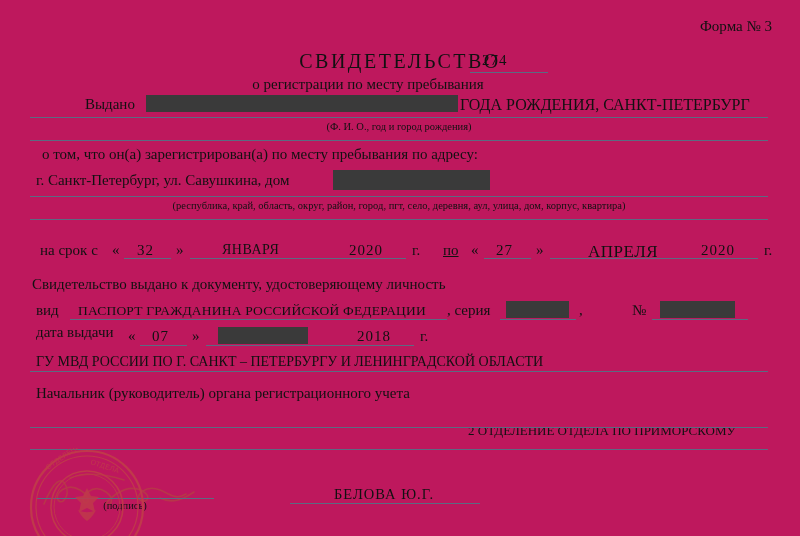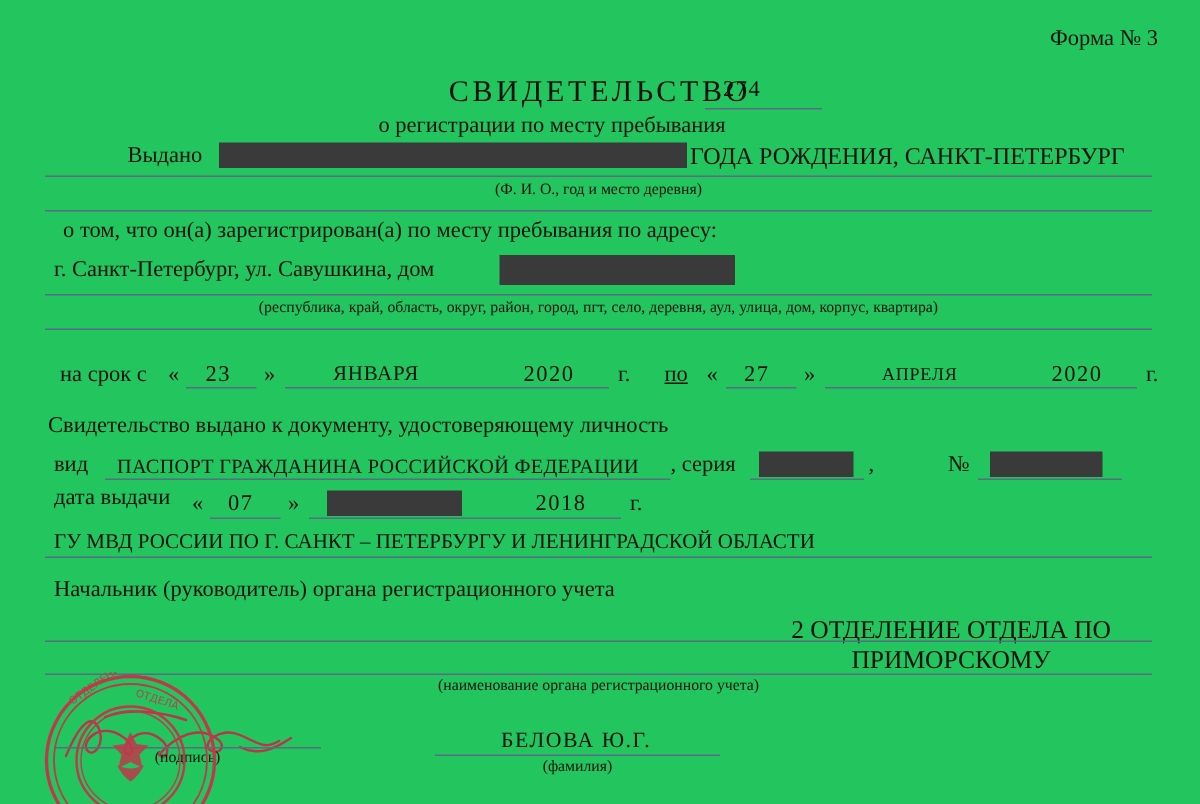--- a/index.html
+++ b/index.html
@@ -8,21 +8,21 @@
     background: #ffffff;
   }
   body {
     font-family: "Liberation Serif", serif;
     color: #111111;
   }
   #page {
     position: relative;
     width: 800px;
     height: 536px;
-    background: #22c55e;
+    background: #be185d;
     overflow: hidden;
   }
 
   .abs { position: absolute; }
 
   .form-no {
     top: 18px;
     right: 28px;
     font-size: 15px;
     font-family: "Liberation Serif", serif;
@@ -115,51 +115,51 @@
   <div class="abs title-sub">о регистрации по месту пребывания</div>
 
   <div class="abs cert-number">274</div>
   <div class="abs cert-number-line"></div>
 
   <div class="abs label-vydano">Выдано</div>
   <div class="abs redact" style="top:95px; left:146px; width:312px; height:17px;"></div>
   <div class="abs body-text" style="top:96px; left:460px; font-size:16px;">ГОДА РОЖДЕНИЯ, САНКТ-ПЕТЕРБУРГ</div>
   <div class="abs line" style="top:117px; left:30px; width:738px;"></div>
 
-  <div class="abs caption" style="top:121px; left:30px; width:738px;">(Ф. И. О., год и место деревня)</div>
+  <div class="abs caption" style="top:121px; left:30px; width:738px;">(Ф. И. О., год и город рождения)</div>
 
   <div class="abs line" style="top:140px; left:30px; width:738px;"></div>
 
   <div class="abs body-text" style="top:146px; left:42px;">о том, что он(а) зарегистрирован(а) по месту пребывания по адресу:</div>
 
   <div class="abs body-text" style="top:172px; left:36px;">г. Санкт-Петербург, ул. Савушкина, дом</div>
   <div class="abs redact" style="top:170px; left:333px; width:157px; height:20px;"></div>
   <div class="abs line" style="top:196px; left:30px; width:738px;"></div>
 
   <div class="abs caption" style="top:200px; left:30px; width:738px;">(республика, край, область, округ, район, город, пгт, село, деревня, аул, улица, дом, корпус, квартира)</div>
 
   <div class="abs line" style="top:219px; left:30px; width:738px;"></div>
 
   <div class="abs body-text" style="top:242px; left:40px;">на срок с</div>
   <div class="abs body-text" style="top:242px; left:112px;">«</div>
-  <div class="abs body-text" style="top:242px; left:137px; letter-spacing:1px; font-weight:normal;">23</div>
+  <div class="abs body-text" style="top:242px; left:137px; letter-spacing:1px; font-weight:normal;">32</div>
   <div class="abs line" style="top:258px; left:124px; width:47px;"></div>
   <div class="abs body-text" style="top:242px; left:176px;">»</div>
   <div class="abs body-text" style="top:242px; left:222px; font-size:14px; letter-spacing:0.5px;">ЯНВАРЯ</div>
   <div class="abs line" style="top:258px; left:190px; width:150px;"></div>
   <div class="abs body-text" style="top:242px; left:349px; letter-spacing:1px;">2020</div>
   <div class="abs line" style="top:258px; left:340px; width:66px;"></div>
   <div class="abs body-text" style="top:242px; left:412px;">г.</div>
 
   <div class="abs body-text" style="top:242px; left:443px;text-decoration:underline;">по</div>
   <div class="abs body-text" style="top:242px; left:471px;">«</div>
   <div class="abs body-text" style="top:242px; left:496px; letter-spacing:1px;">27</div>
   <div class="abs line" style="top:258px; left:484px; width:47px;"></div>
   <div class="abs body-text" style="top:242px; left:536px;">»</div>
-  <div class="abs body-text" style="top:242px; left:588px; font-size:12px; letter-spacing:0.5px;">АПРЕЛЯ</div>
+  <div class="abs body-text" style="top:242px; left:588px; font-size:17px; letter-spacing:0.5px;">АПРЕЛЯ</div>
   <div class="abs line" style="top:258px; left:550px; width:142px;"></div>
   <div class="abs body-text" style="top:242px; left:701px; letter-spacing:1px;">2020</div>
   <div class="abs line" style="top:258px; left:692px; width:66px;"></div>
   <div class="abs body-text" style="top:242px; left:764px;">г.</div>
 
   <div class="abs body-text" style="top:276px; left:32px;">Свидетельство выдано к документу, удостоверяющему личность</div>
 
   <div class="abs body-text" style="top:302px; left:36px;">вид</div>
   <div class="abs small-caps-line" style="top:303px; left:78px; font-size:13.5px; letter-spacing:0.2px;">ПАСПОРТ ГРАЖДАНИНА РОССИЙСКОЙ ФЕДЕРАЦИИ</div>
   <div class="abs line" style="top:319px; left:70px; width:377px;"></div>
@@ -179,41 +179,39 @@
   <div class="abs redact" style="top:327px; left:218px; width:90px; height:17px;"></div>
   <div class="abs line" style="top:345px; left:206px; width:142px;"></div>
   <div class="abs body-text" style="top:328px; left:357px; letter-spacing:1px;">2018</div>
   <div class="abs line" style="top:345px; left:348px; width:66px;"></div>
   <div class="abs body-text" style="top:328px; left:420px;">г.</div>
 
   <div class="abs small-caps-line" style="top:354px; left:36px; font-size:14px;">ГУ  МВД  РОССИИ  ПО  Г. САНКТ – ПЕТЕРБУРГУ  И  ЛЕНИНГРАДСКОЙ ОБЛАСТИ</div>
   <div class="abs line" style="top:371px; left:30px; width:738px;"></div>
 
   <div class="abs body-text" style="top:385px; left:36px;">Начальник (руководитель) органа регистрационного учета</div>
-  <div class="abs small-caps-line" style="top:410px; left:468px; font-size:17px;">2 ОТДЕЛЕНИЕ ОТДЕЛА  ПО ПРИМОРСКОМУ</div>
+  <div class="abs small-caps-line" style="top:423px; left:468px; font-size:13px;">2 ОТДЕЛЕНИЕ ОТДЕЛА  ПО ПРИМОРСКОМУ</div>
   <div class="abs line" style="top:427px; left:30px; width:738px;"></div>
   <div class="abs line" style="top:449px; left:30px; width:738px;"></div>
-  <div class="abs caption" style="top:452px; left:180px; width:438px;">(наименование органа регистрационного учета)</div>
 
   <div class="abs signature">
     <svg width="170" height="46" viewBox="0 0 170 46" xmlns="http://www.w3.org/2000/svg">
       <g fill="none" stroke="#b8354a" stroke-width="1.6" stroke-linecap="round">
         <path d="M4 34 C 14 10, 22 6, 26 16 C 30 26, 22 36, 18 30 C 14 24, 26 12, 40 20 C 52 27, 48 36, 44 32 C 40 28, 52 12, 66 22 C 76 29, 70 38, 66 33"></path>
         <path d="M66 33 C 78 20, 92 14, 104 22 C 112 27, 106 34, 100 30 C 94 26, 106 14, 120 20 C 132 25, 136 30, 146 24"></path>
         <path d="M30 8 C 46 2, 66 4, 84 10"></path>
         <path d="M120 28 C 132 34, 142 30, 154 22"></path>
       </g>
     </svg>
   </div>
   <div class="abs line" style="top:498px; left:36px; width:178px;"></div>
   <div class="abs caption" style="top:500px; left:36px; width:178px;">(подпись)</div>
 
   <div class="abs sign-name" style="top:486px; left:334px;">БЕЛОВА Ю.Г.</div>
   <div class="abs line" style="top:503px; left:290px; width:190px;"></div>
-  <div class="abs caption" style="top:506px; left:290px; width:190px;">(фамилия)</div>
 
   <div class="abs stamp">
     <svg width="118" height="118" viewBox="0 0 118 118" xmlns="http://www.w3.org/2000/svg">
       <g stroke="#c0394b" fill="none">
         <circle cx="59" cy="59" r="56" stroke-width="2.2"></circle>
         <circle cx="59" cy="59" r="51" stroke-width="1.2"></circle>
         <circle cx="59" cy="59" r="36" stroke-width="1.6"></circle>
         <circle cx="59" cy="59" r="33" stroke-width="0.9"></circle>
       </g>
       <g fill="#c0394b" opacity="0.85">

